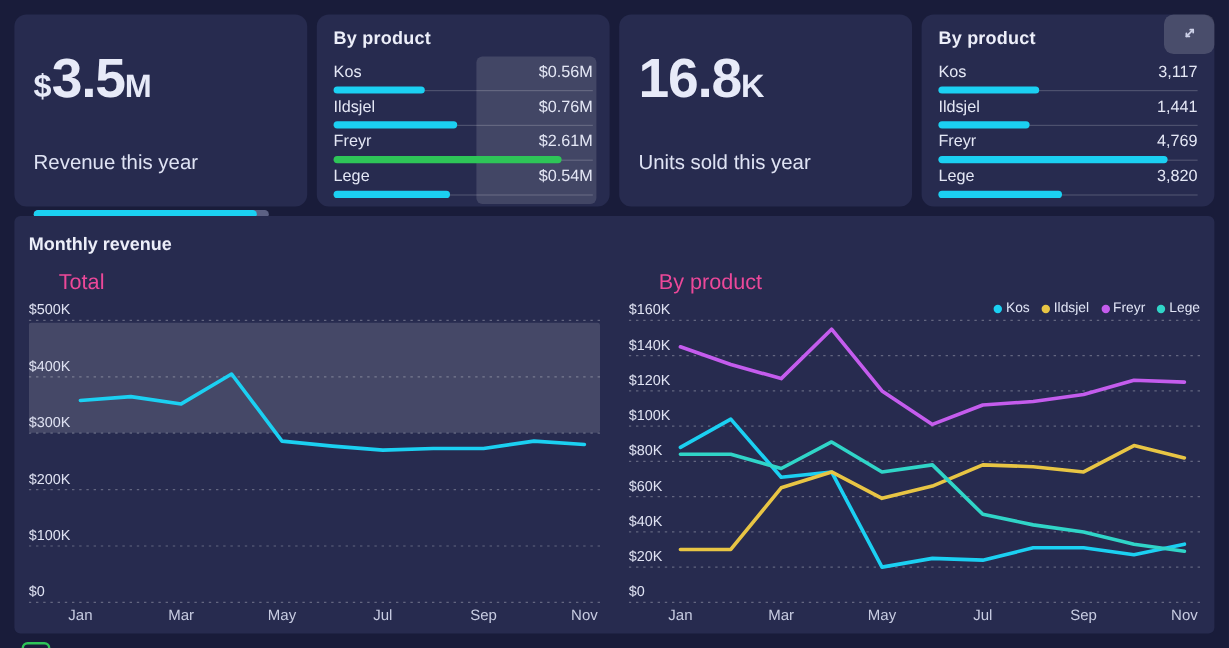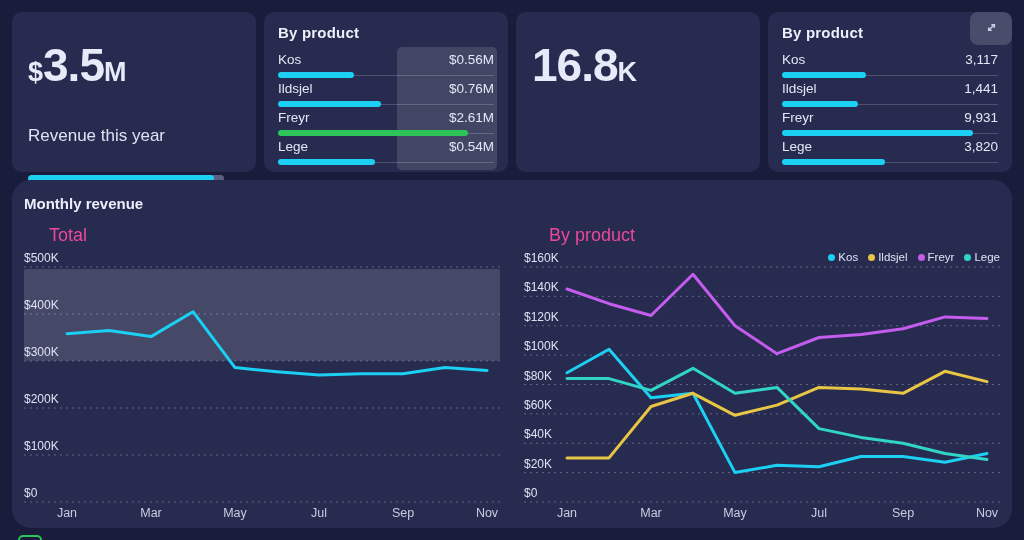--- a/index.html
+++ b/index.html
@@ -46,21 +46,21 @@
   }
   .expand-btn {
     position:absolute; top:0; right:0; width:42px; height:33px;
     background:rgba(255,255,255,0.16); border:none; border-radius:8px;
     display:flex; align-items:center; justify-content:center; cursor:pointer;
   }
 
   
   .panel {
     position:absolute; left:12px; top:180px; width:1000px; height:348px;
-    background:#272b4f; border-radius:19px;text-decoration:underline;
+    background:#272b4f; border-radius:5px;text-decoration:underline;
   }
   .panel-title { position:absolute; left:12px; top:15px; font-size:15px; font-weight:bold; color:#eceef9; }
   .chart-subtitle { position:absolute; top:45px; font-size:18px; color:#ec4899;margin-left:25px; }
   .chart-subtitle.left  { left:12px; }
   .chart-subtitle.right { left:512px; }
   .chart-mount { position:absolute; top:64px; width:476px; height:280px; }
   .chart-mount.left  { left:12px; }
   .chart-mount.right { left:512px; }
   .legend { position:absolute; top:71px; right:12px; display:flex; gap:10px; align-items:center; }
   .legend-item { display:flex; align-items:center; gap:3px; font-size:11.5px; color:#dfe3f4; cursor:pointer; }
@@ -140,20 +140,21 @@
               <div class="bar-fill" style="width: 45%; background: rgb(27, 208, 242);"></div>
             </div>
           </div>
         </div>
     </section>
 
     <section class="card kpi">
       <div class="big-number">
         <span>16.8</span><span class="suf">K</span>
       </div>
+      <div class="kpi-label">Units sold this year</div>
     </section>
 
     <section class="card list-card">
       <button class="expand-btn">
         <span>
           <svg width="15" height="15" viewBox="0 0 16 16" fill="none" stroke="#cdd1e8" stroke-width="1.6" stroke-linecap="round" stroke-linejoin="round">
             <path d="M5 11 L11 5"></path>
             <path d="M8.4 5 H11 V7.6"></path>
             <path d="M5 8.4 V11 H7.6"></path>
           </svg>
@@ -177,21 +178,21 @@
               <span>1,441</span>
             </div>
             <div class="row-bar">
               <div class="bar-track"></div>
               <div class="bar-fill" style="width: 35.4%; background: rgb(27, 208, 242);"></div>
             </div>
           </div>
           <div class="product-row">
             <div class="row-top">
               <span>Freyr</span>
-              <span>9,931</span>
+              <span>4,769</span>
             </div>
             <div class="row-bar">
               <div class="bar-track"></div>
               <div class="bar-fill" style="width: 88.5%; background: rgb(27, 208, 242);"></div>
             </div>
           </div>
           <div class="product-row">
             <div class="row-top">
               <span>Lege</span>
               <span>3,820</span>

